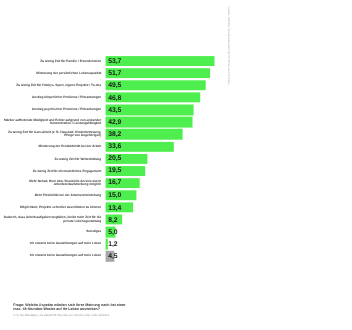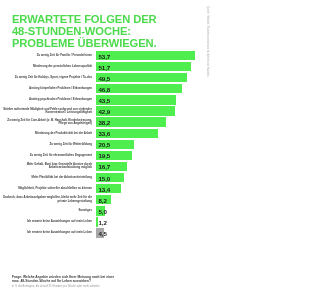--- a/index.html
+++ b/index.html
@@ -95,23 +95,20 @@
     font-size:2.7px;
     line-height:3.2px;
     white-space:pre-line;
   }
 </style>
 </head>
 <body>
 
 <div class="page">
 
-  <div class="headline">ERWARTETE FOLGEN DER
-48-STUNDEN-WOCHE:
-PROBLEME ÜBERWIEGEN.</div>
 
   <div class="sidecredit">Quelle: Statista / Bundesministerium für Arbeit und Soziales</div>
 
   <div class="chart" id="chart">
       <div class="row">
         <div class="rowlabel">Zu wenig Zeit für Familie / Freunde/innen</div>
         <div class="barwrap">
           <div class="bar" style="width: 99px; background: rgb(77, 238, 77);"></div>
           <div class="val">53,7</div>
         </div>

